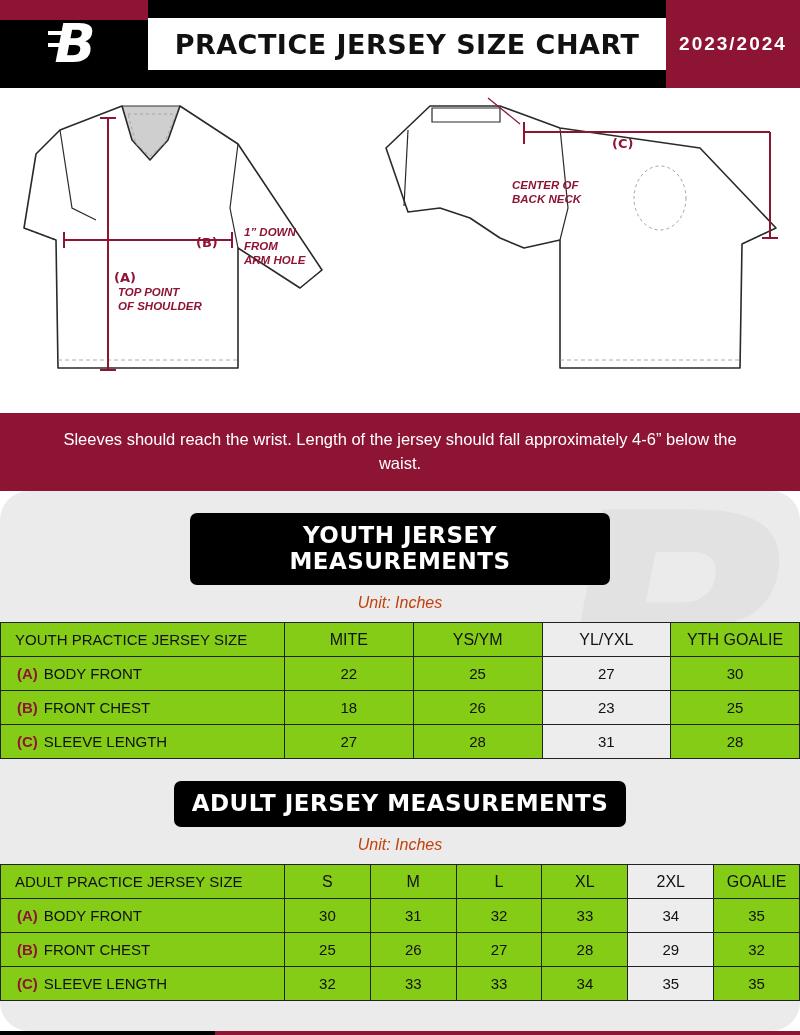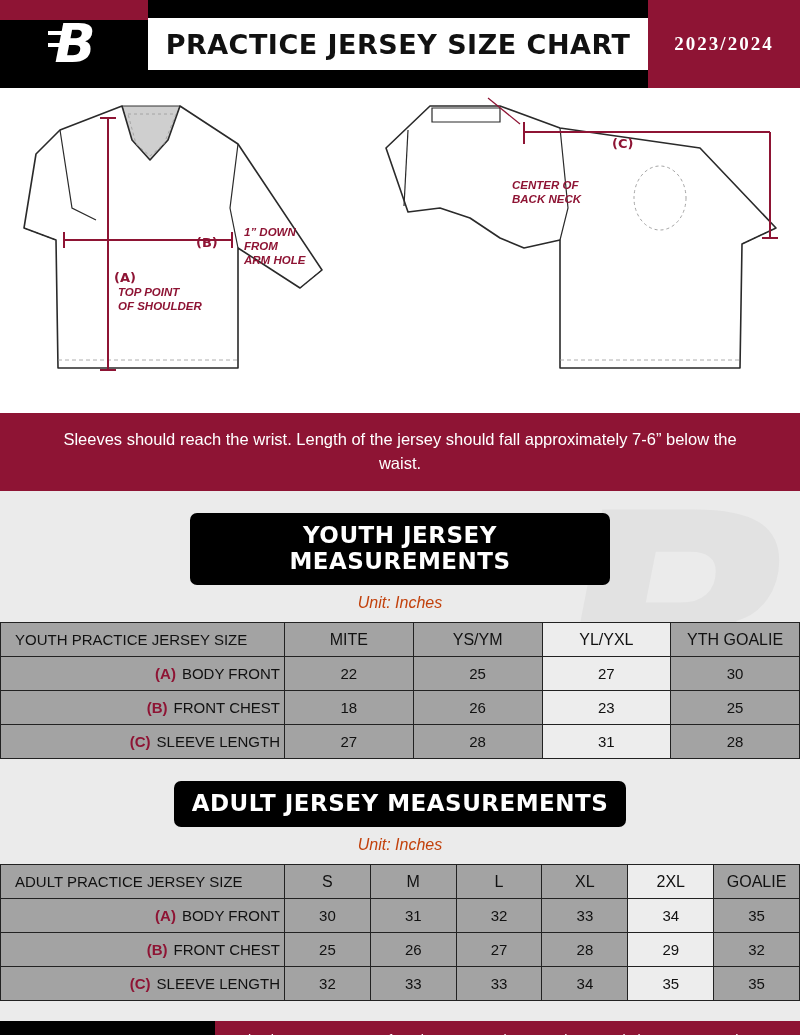--- a/index.html
+++ b/index.html
@@ -72,28 +72,28 @@
   }
   .title-plate h1 {
     margin: 0;
     font-family: "DejaVu Sans", sans-serif;
     font-size: 27px;
     font-weight: bold;
     letter-spacing: 0.5px;
     color: #111111;
   }
   .season-box {
-    width: 152px;
+    width: 134px;
     height: 88px;
     background: #8e1434;
     color: #ffffff;
     display: flex;
     align-items: center;
     justify-content: center;
-    font-family: Liberation Serif, serif;
+    font-family: Liberation Sans, sans-serif;
     font-size: 19px;
     font-weight: bold;
     letter-spacing: 2px;
   }
 
   
   .diagram {
     position: relative;
     height: 325px;
     background: #ffffff;
@@ -111,21 +111,22 @@
     height: 78px;
     display: flex;
     align-items: center;
     justify-content: center;
   }
 
   
   .content {
     position: relative;
     background: #ebebeb;
-    padding-bottom: 2px;
+    padding-bottom: 12px;
+    border-radius: 29px;
   }
   .watermark {
     position: absolute;
     right: 0;
     top: -20px;
     font-family: "DejaVu Sans", sans-serif;
     font-size: 330px;
     font-weight: bold;
     font-style: italic;
     color: #e2e2e2;
@@ -155,40 +156,40 @@
     text-align: center;
     font-style: italic;
     font-size: 16px;
     color: #c2410c;
     padding: 9px 0 10px;
   }
 
   table {
     width: 100%;
     border-collapse: collapse;
-    background: #a3a3a3;
+    background: #84cc16;
     table-layout: fixed;
   }
   th, td {
     border: 1px solid #222222;
     text-align: center;
     font-size: 15px;
     color: #111111;
     height: 34px;
     padding: 0 4px;
   }
   th.row-head, td.row-head {
     text-align: left;
     padding-left: 14px;
     font-size: 15px;
     width: 284px;
   }
   th { font-weight: normal; font-size: 15.5px; }
   th.size-head { font-weight: normal; font-size: 16px; }
-  td.label-cell { text-align: right; padding-left: 16px; }
+  td.label-cell { text-align: left; padding-left: 16px; }
   .tag {
     color: #8e1434;
     font-weight: bold;
     margin-right: 6px;
   }
   .shade { background: #ededed; }
 
   
   .footer {
     display: flex;
@@ -293,21 +294,21 @@
     <text x="488" y="6" font-family="Liberation Sans, sans-serif" font-size="11.5" font-style="italic" font-weight="bold" fill="#8e1434"></text>
   </svg>
 
   <div style="position:absolute; left:512px; top:90px; color:#8e1434; font-size:11.5px; font-style:italic; font-weight:bold; line-height:1.25;">
     <div>CENTER OF</div>
     <div>BACK NECK</div>
   </div>
 </div>
 
 <div class="note-bar">
-  <span>Sleeves should reach the wrist. Length of the jersey should fall approximately 7-6” below the waist.</span>
+  <span>Sleeves should reach the wrist. Length of the jersey should fall approximately 4-6” below the waist.</span>
 </div>
 
 <div class="content">
   <div class="watermark">B</div>
 
   <div class="section">
     <div class="spacer-top"></div>
     <div class="section-title">YOUTH JERSEY MEASUREMENTS</div>
     <div class="unit">Unit: Inches</div>
     <table>

